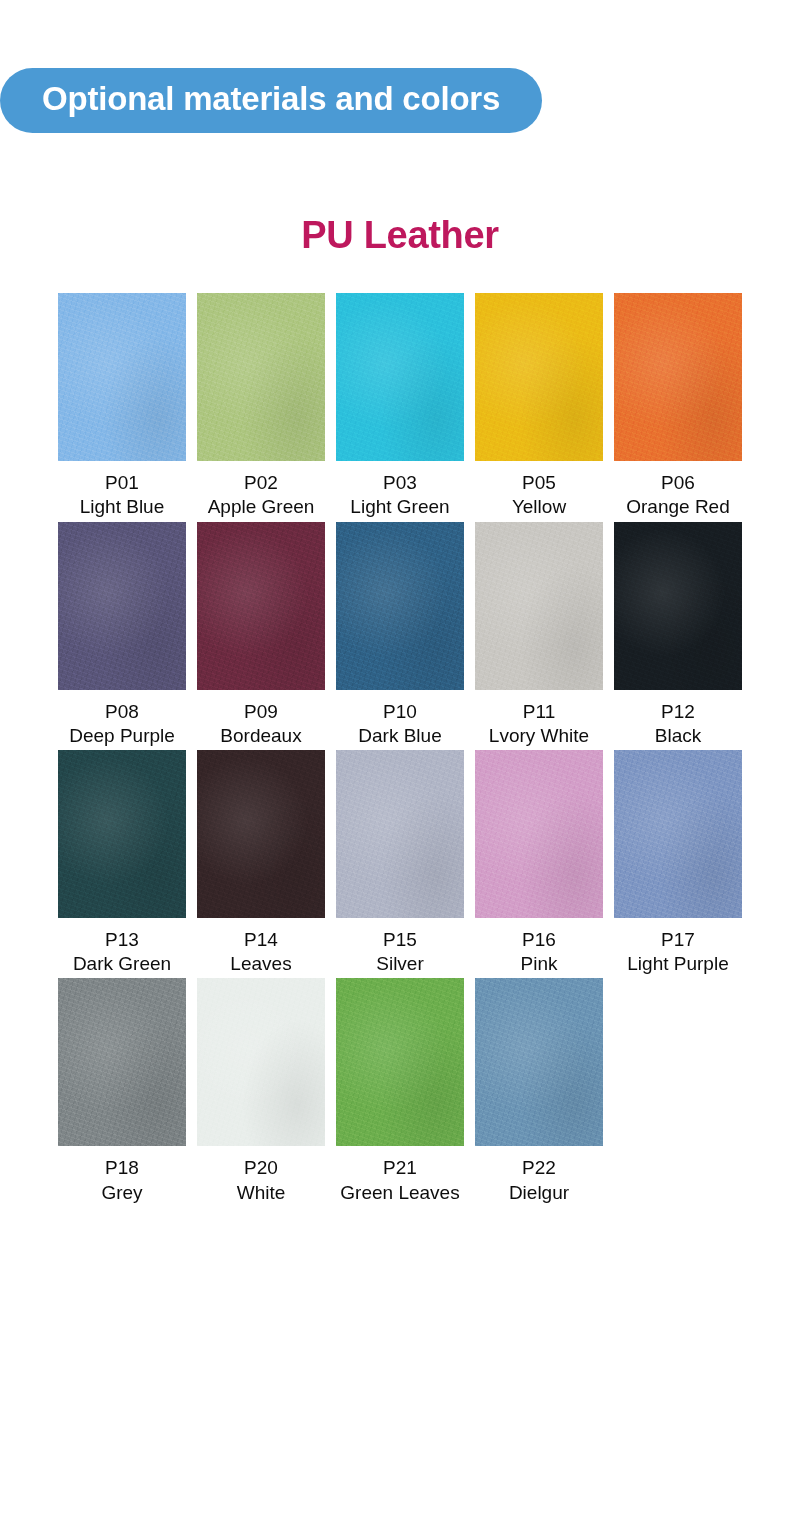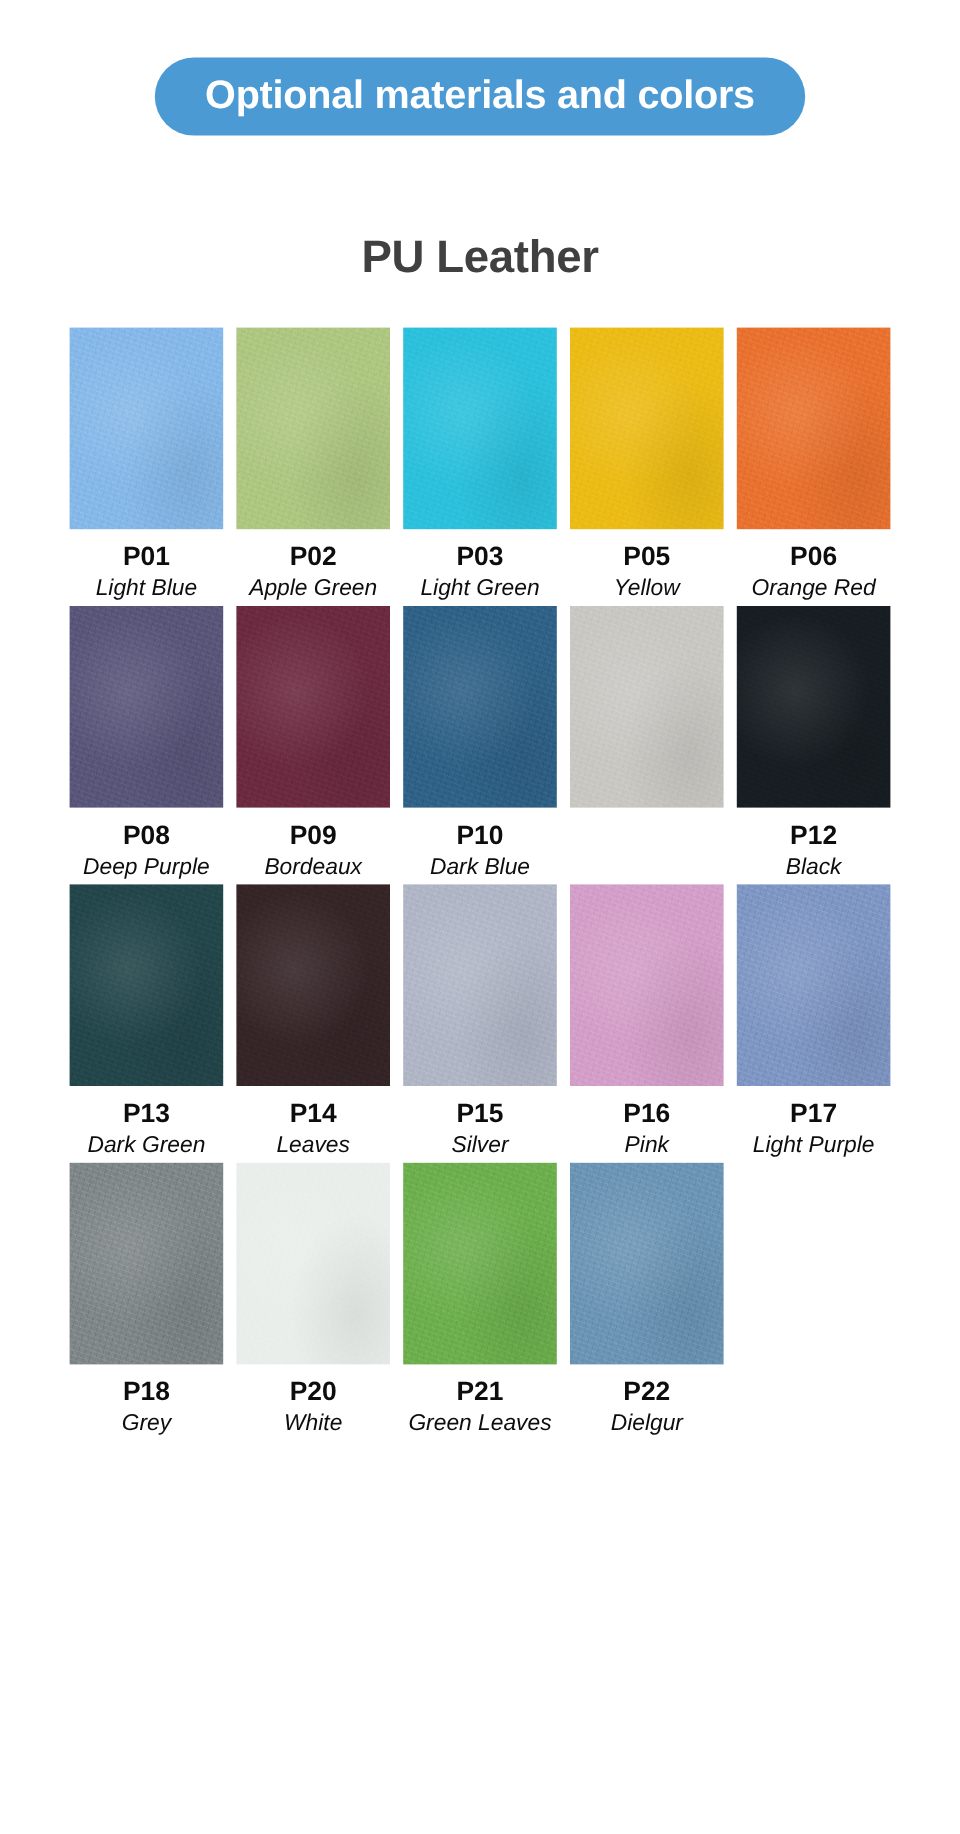--- a/index.html
+++ b/index.html
@@ -13,22 +13,21 @@
     font-family: "Liberation Sans", sans-serif;
     -webkit-font-smoothing: antialiased;
     overflow: hidden;
     position: relative;
   }
 
   
   .banner-wrap {
     width: 100%;
     display: flex;
-    justify-content: center;
-    padding-top: 48px;
+    padding-top: 68px;
   }
   .banner {
     background: #4b9ad4;
     border-radius: 36px;
     padding: 13px 42px 16px 42px;
     display: inline-block;
   }
   .banner-text {
     color: #ffffff;
     font-size: 33px;
@@ -36,21 +35,21 @@
     letter-spacing: -0.2px;
     line-height: 1.1;
     white-space: nowrap;
   }
 
   
   .section-title {
     text-align: center;
     font-size: 38px;
     font-weight: 700;
-    color: #404040;
+    color: #be185d;
     letter-spacing: -0.3px;
     margin-top: 81px;
   }
 
   
   .grid {
     width: 684px;
     margin: 0 auto;
     margin-top: 36px;
     display: grid;
@@ -92,32 +91,31 @@
       radial-gradient(ellipse 70% 55% at 38% 42%, rgba(255,255,255,0.10), rgba(0,0,0,0) 70%),
       radial-gradient(ellipse 60% 70% at 78% 75%, rgba(0,0,0,0.07), rgba(0,0,0,0) 72%);
     pointer-events: none;
   }
   .labels {
     text-align: center;
     padding-top: 10px;
     line-height: 1.22;
   }
   .code {
-    font-size: 22px;
-    font-weight: 700;
+    font-size: 19px;
+    font-weight: 400;
     color: #0d0d0d;
     display: block;
   }
   .name {
     font-size: 19px;
     font-weight: 400;
     color: #0d0d0d;
     display: block;
     margin-top: 1px;
-    font-style: italic;
   }
 </style>
 </head>
 <body>
 
 <div class="banner-wrap">
   <div class="banner">
     <div class="banner-text">Optional materials and colors</div>
   </div>
 </div>
@@ -176,20 +174,24 @@
     </div>
     <div class="cell">
       <div class="swatch" style="background-color: rgb(47, 97, 134);"></div>
       <div class="labels">
         <span class="code">P10</span>
         <span class="name">Dark Blue</span>
       </div>
     </div>
     <div class="cell">
       <div class="swatch" style="background-color: rgb(201, 199, 194);"></div>
+      <div class="labels">
+        <span class="code">P11</span>
+        <span class="name">Lvory White</span>
+      </div>
     </div>
     <div class="cell">
       <div class="swatch" style="background-color: rgb(23, 29, 34);"></div>
       <div class="labels">
         <span class="code">P12</span>
         <span class="name">Black</span>
       </div>
     </div>
     <div class="cell">
       <div class="swatch" style="background-color: rgb(35, 70, 74);"></div>

